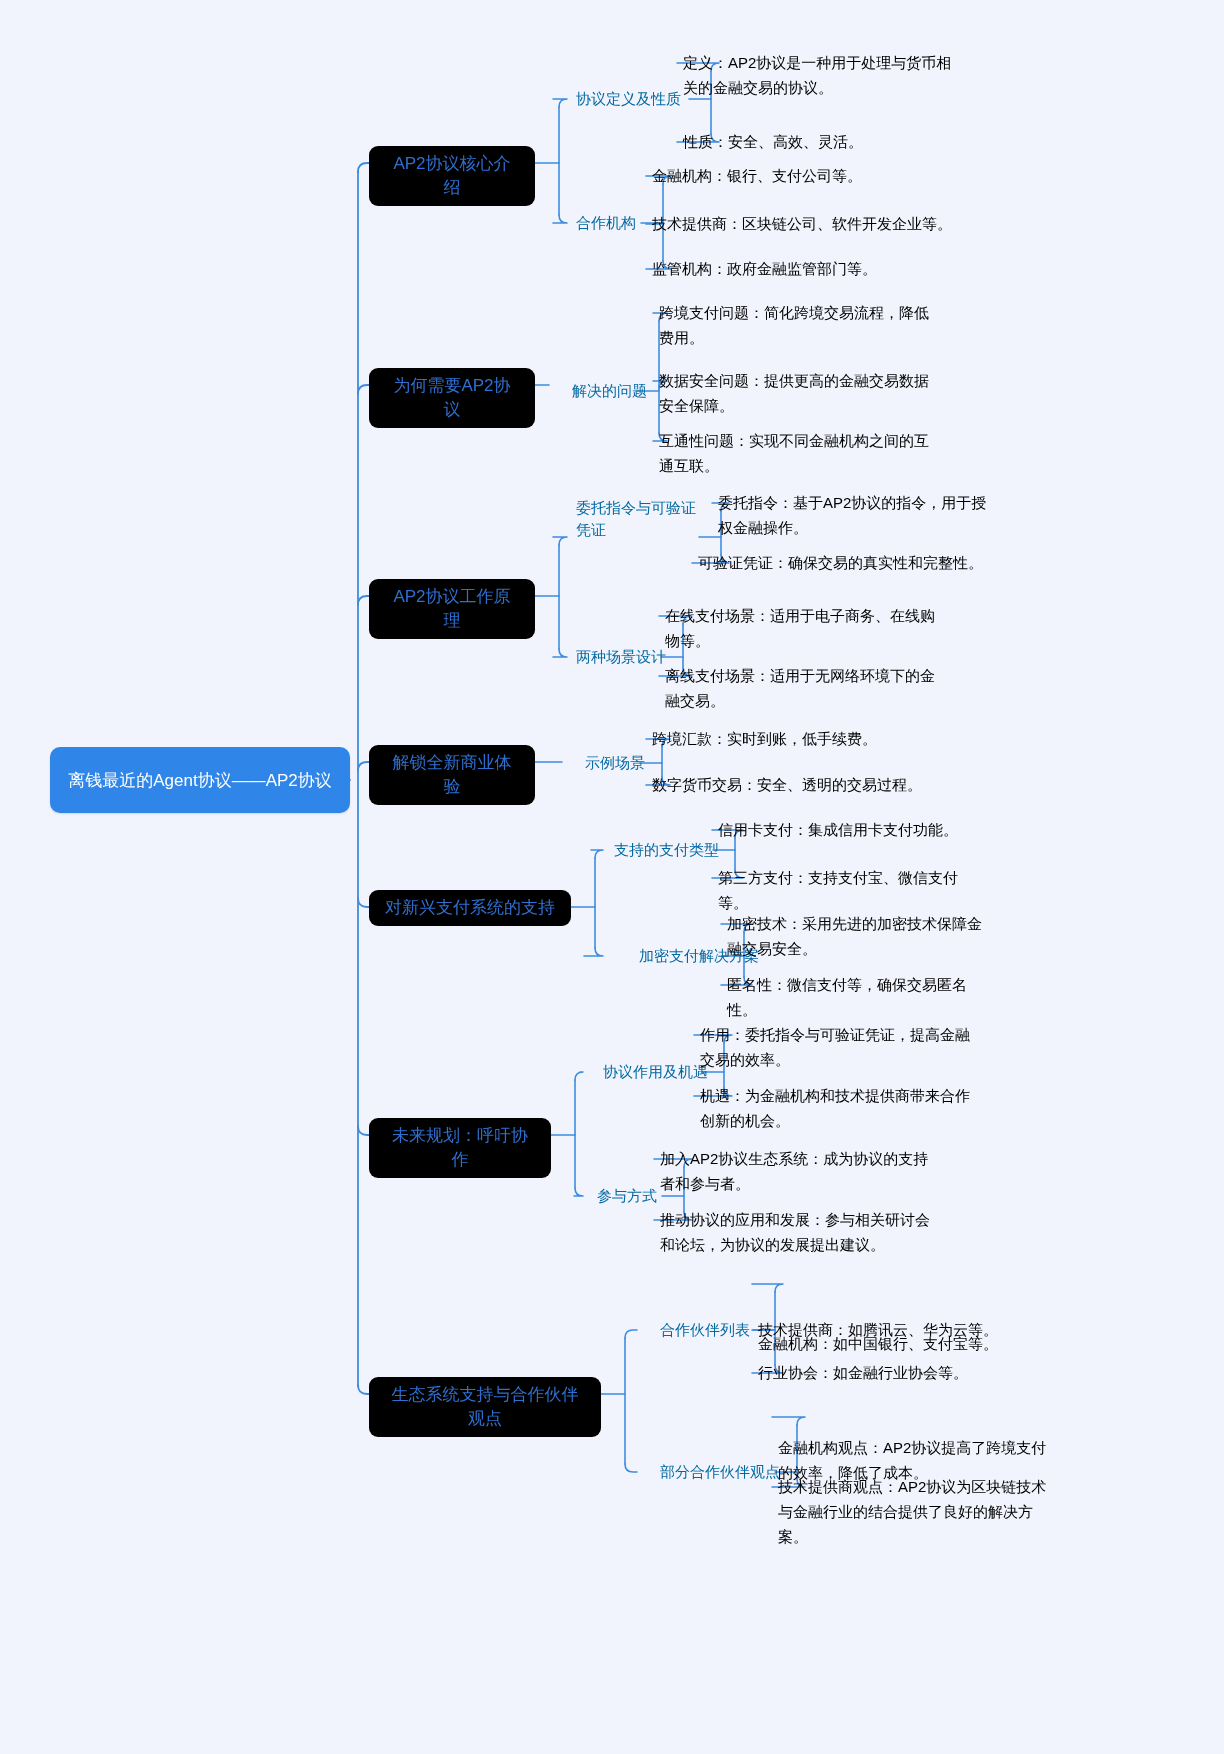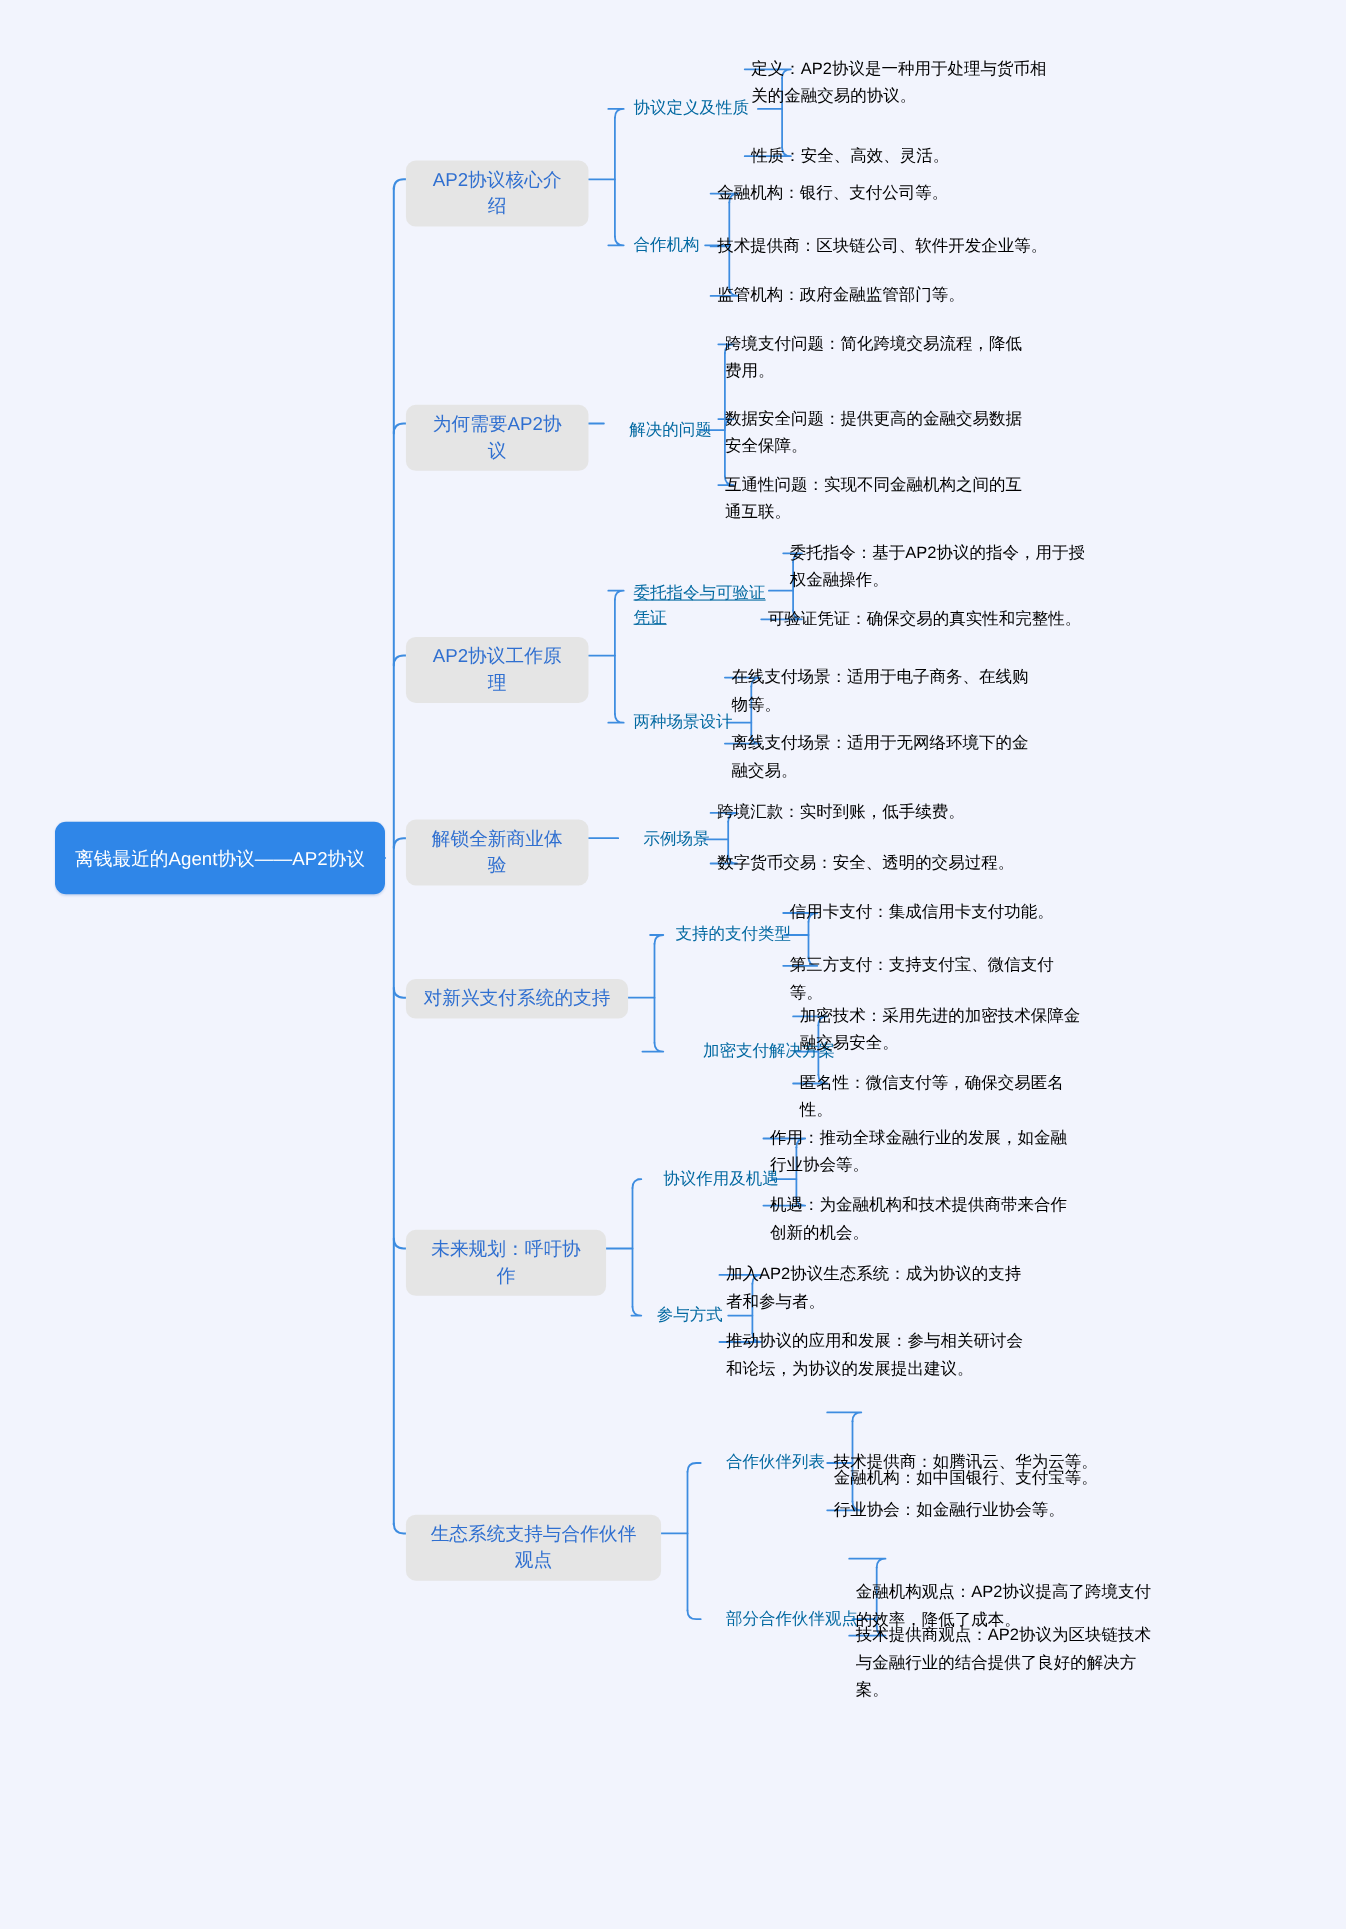--- a/index.html
+++ b/index.html
@@ -27,21 +27,21 @@
     line-height:33px;
     text-align:center;
     display:flex;
     align-items:center;
     justify-content:center;
     padding:8px 14px;
     box-shadow:0 1px 2px rgba(40,90,170,.18);
   }
 
   .l1-node{
-    background:#e5e5e5;
+    background:#000000;
     color:#2f6fd0;
     border-radius:9px;
     font-size:17px;
     line-height:24px;
     text-align:center;
     display:flex;
     align-items:center;
     justify-content:center;
     padding:6px 16px;
   }
@@ -159,40 +159,40 @@
     <div class="node l2-node" style="left: 559px; top: 211px; width: 76px; min-height: 24px;">合作机构</div>
     <div class="node l3-node" style="left: 652px; top: 163px; width: 300px; min-height: 26px;">金融机构：银行、支付公司等。</div>
     <div class="node l3-node" style="left: 652px; top: 211px; width: 300px; min-height: 26px;">技术提供商：区块链公司、软件开发企业等。</div>
     <div class="node l3-node" style="left: 652px; top: 256px; width: 300px; min-height: 26px;">监管机构：政府金融监管部门等。</div>
     <div class="node l1-node" style="left: 369px; top: 368px; width: 166px; min-height: 34px;">为何需要AP2协议</div>
     <div class="node l2-node" style="left: 555px; top: 379px; width: 76px; min-height: 24px;">解决的问题</div>
     <div class="node l3-node" style="left: 659px; top: 300px; width: 282px; min-height: 52px;">跨境支付问题：简化跨境交易流程，降低费用。</div>
     <div class="node l3-node" style="left: 659px; top: 368px; width: 272px; min-height: 52px;">数据安全问题：提供更高的金融交易数据安全保障。</div>
     <div class="node l3-node" style="left: 659px; top: 428px; width: 272px; min-height: 52px;">互通性问题：实现不同金融机构之间的互通互联。</div>
     <div class="node l1-node" style="left: 369px; top: 579px; width: 166px; min-height: 34px;">AP2协议工作原理</div>
-    <div class="node l2-node" style="left: 559px; top: 529px; width: 134px; min-height: 24px; text-decoration: underline;">委托指令与可验证凭证</div>
+    <div class="node l2-node" style="left: 559px; top: 497px; width: 134px; min-height: 24px;">委托指令与可验证凭证</div>
     <div class="node l3-node" style="left: 718px; top: 490px; width: 272px; min-height: 52px;">委托指令：基于AP2协议的指令，用于授权金融操作。</div>
     <div class="node l3-node" style="left: 698px; top: 550px; width: 286px; min-height: 26px;">可验证凭证：确保交易的真实性和完整性。</div>
     <div class="node l2-node" style="left: 559px; top: 645px; width: 96px; min-height: 24px;">两种场景设计</div>
     <div class="node l3-node" style="left: 665px; top: 603px; width: 270px; min-height: 52px;">在线支付场景：适用于电子商务、在线购物等。</div>
     <div class="node l3-node" style="left: 665px; top: 663px; width: 270px; min-height: 52px;">离线支付场景：适用于无网络环境下的金融交易。</div>
     <div class="node l1-node" style="left: 369px; top: 745px; width: 166px; min-height: 34px;">解锁全新商业体验</div>
     <div class="node l2-node" style="left: 568px; top: 751px; width: 66px; min-height: 24px;">示例场景</div>
     <div class="node l3-node" style="left: 652px; top: 726px; width: 280px; min-height: 26px;">跨境汇款：实时到账，低手续费。</div>
     <div class="node l3-node" style="left: 652px; top: 772px; width: 290px; min-height: 26px;">数字货币交易：安全、透明的交易过程。</div>
     <div class="node l1-node" style="left: 369px; top: 890px; width: 202px; min-height: 34px;">对新兴支付系统的支持</div>
     <div class="node l2-node" style="left: 597px; top: 838px; width: 110px; min-height: 24px;">支持的支付类型</div>
     <div class="node l3-node" style="left: 718px; top: 817px; width: 262px; min-height: 26px;">信用卡支付：集成信用卡支付功能。</div>
     <div class="node l3-node" style="left: 718px; top: 865px; width: 262px; min-height: 26px;">第三方支付：支持支付宝、微信支付等。</div>
     <div class="node l2-node" style="left: 622px; top: 944px; width: 126px; min-height: 24px;">加密支付解决方案</div>
     <div class="node l3-node" style="left: 727px; top: 911px; width: 266px; min-height: 52px;">加密技术：采用先进的加密技术保障金融交易安全。</div>
     <div class="node l3-node" style="left: 727px; top: 972px; width: 266px; min-height: 26px;">匿名性：微信支付等，确保交易匿名性。</div>
     <div class="node l1-node" style="left: 369px; top: 1118px; width: 182px; min-height: 34px;">未来规划：呼吁协作</div>
     <div class="node l2-node" style="left: 586px; top: 1060px; width: 110px; min-height: 24px;">协议作用及机遇</div>
-    <div class="node l3-node" style="left: 700px; top: 1022px; width: 280px; min-height: 52px;">作用：推动全球金融行业的发展，如金融行业协会等。</div>
+    <div class="node l3-node" style="left: 700px; top: 1022px; width: 280px; min-height: 52px;">作用：委托指令与可验证凭证，提高金融交易的效率。</div>
     <div class="node l3-node" style="left: 700px; top: 1083px; width: 280px; min-height: 52px;">机遇：为金融机构和技术提供商带来合作创新的机会。</div>
     <div class="node l2-node" style="left: 580px; top: 1184px; width: 76px; min-height: 24px;">参与方式</div>
     <div class="node l3-node" style="left: 660px; top: 1146px; width: 282px; min-height: 52px;">加入AP2协议生态系统：成为协议的支持者和参与者。</div>
     <div class="node l3-node" style="left: 660px; top: 1207px; width: 282px; min-height: 52px;">推动协议的应用和发展：参与相关研讨会和论坛，为协议的发展提出建议。</div>
     <div class="node l1-node" style="left: 369px; top: 1377px; width: 232px; min-height: 34px;">生态系统支持与合作伙伴观点</div>
     <div class="node l2-node" style="left: 643px; top: 1318px; width: 104px; min-height: 24px;">合作伙伴列表</div>
     <div class="node l3-node" style="left: 758px; top: 1331px; width: 240px; min-height: 26px;">金融机构：如中国银行、支付宝等。</div>
     <div class="node l3-node" style="left: 758px; top: 1317px; width: 240px; min-height: 26px;">技术提供商：如腾讯云、华为云等。</div>
     <div class="node l3-node" style="left: 758px; top: 1360px; width: 240px; min-height: 26px;">行业协会：如金融行业协会等。</div>
     <div class="node l2-node" style="left: 643px; top: 1460px; width: 126px; min-height: 24px;">部分合作伙伴观点</div>

